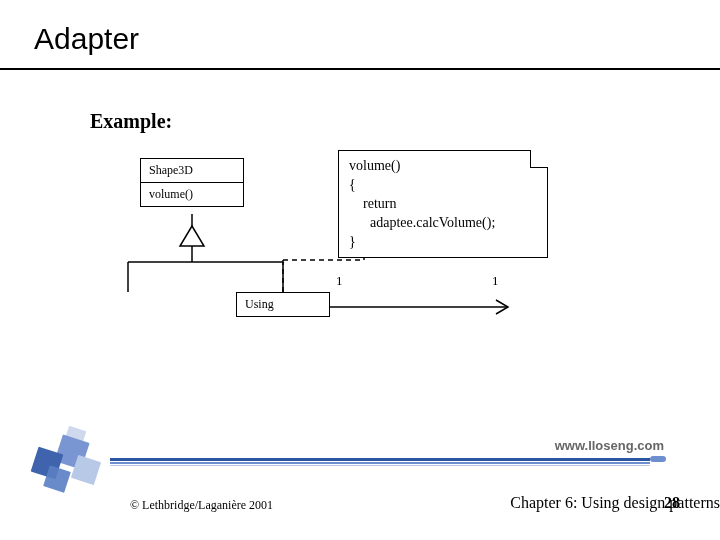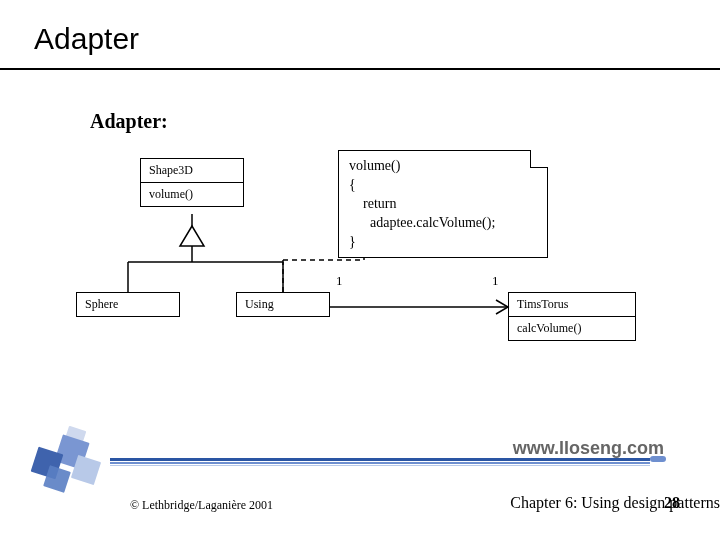--- a/index.html
+++ b/index.html
@@ -34,21 +34,21 @@
   .uml svg line, .uml svg polyline, .uml svg polygon { stroke: #000; stroke-width: 1.5; fill: none; }
   .uml svg .hollow { fill: #fff; }
   .uml svg .dashed { stroke-dasharray: 5 4; }
   .mult { position: absolute; font-size: 13px; font-family: "Times New Roman", serif; }
 
   
   .footer-rule-dark { position: absolute; left: 110px; top: 458px; width: 540px; height: 0; border-top: 3px solid #2a55a3; }
   .footer-rule-mid  { position: absolute; left: 110px; top: 462px; width: 540px; height: 0; border-top: 2px solid #6e8fcf; }
   .footer-rule-lite { position: absolute; left: 110px; top: 465px; width: 540px; height: 0; border-top: 1px solid #b8c9e8; }
   .footer-cap { position: absolute; left: 650px; top: 456px; width: 16px; height: 6px; background: #6e8fcf; border-radius: 3px; }
-  .footer-url { position: absolute; right: 56px; top: 438px; font-family: Arial, sans-serif; font-size: 18px; font-weight: bold; color: #666; }
+  .footer-url { position: absolute; right: 56px; top: 438px; font-family: Arial, sans-serif; font-size: 13px; font-weight: bold; color: #666; }
 
   .copyright { position: absolute; left: 130px; top: 498px; font-size: 12px; }
   .chapter   { position: absolute; left: 0; right: 0; top: 494px; text-align: right; font-size: 16px; }
   .pagenum   { position: absolute; right: 40px; top: 494px; font-size: 16px; font-weight: bold; }
 
   
   .logo { position: absolute; left: 22px; top: 420px; width: 100px; height: 80px; }
   .logo .sq { position: absolute; border-radius: 1px; }
   .logo .a { left: 12px; top: 30px; width: 26px; height: 26px; background: #3f63ad; transform: rotate(18deg); }
   .logo .b { left: 36px; top: 18px; width: 28px; height: 28px; background: #7a96d2; transform: rotate(18deg); }
@@ -57,50 +57,43 @@
   .logo .e { left: 44px; top: 8px;  width: 18px; height: 18px; background: #cfd9ee; transform: rotate(18deg); }
 </style>
 </head>
 <body>
 
 <div class="slide">
 
   <div class="title">Adapter</div>
   <div class="title-rule"></div>
 
-  <div class="example-label">Adapter:</div>
+  <div class="example-label">Example:</div>
 
   <div class="uml">
 
     <div class="box shape3d">
       <div class="cell">Shape3D</div>
       <div class="cell split">volume()</div>
     </div>
 
     <div class="note">
       <div class="dogear"></div>
       <div class="note-text">volume()
 {
     return
       adaptee.calcVolume();
 }</div>
     </div>
 
-    <div class="box sphere">
-      <div class="cell">Sphere</div>
-    </div>
 
     <div class="box torus">
       <div class="cell">Using</div>
     </div>
 
-    <div class="box timstorus">
-      <div class="cell">TimsTorus</div>
-      <div class="cell split">calcVolume()</div>
-    </div>
 
     <div class="mult" style="left:268px; top:123px;">1</div>
     <div class="mult" style="left:424px; top:123px;">1</div>
 
     <svg>
 
       <polygon class="hollow" points="124,76 112,96 136,96"></polygon>
       <line x1="124" y1="64" x2="124" y2="76"></line>
 
       <line x1="124" y1="96" x2="124" y2="112"></line>

